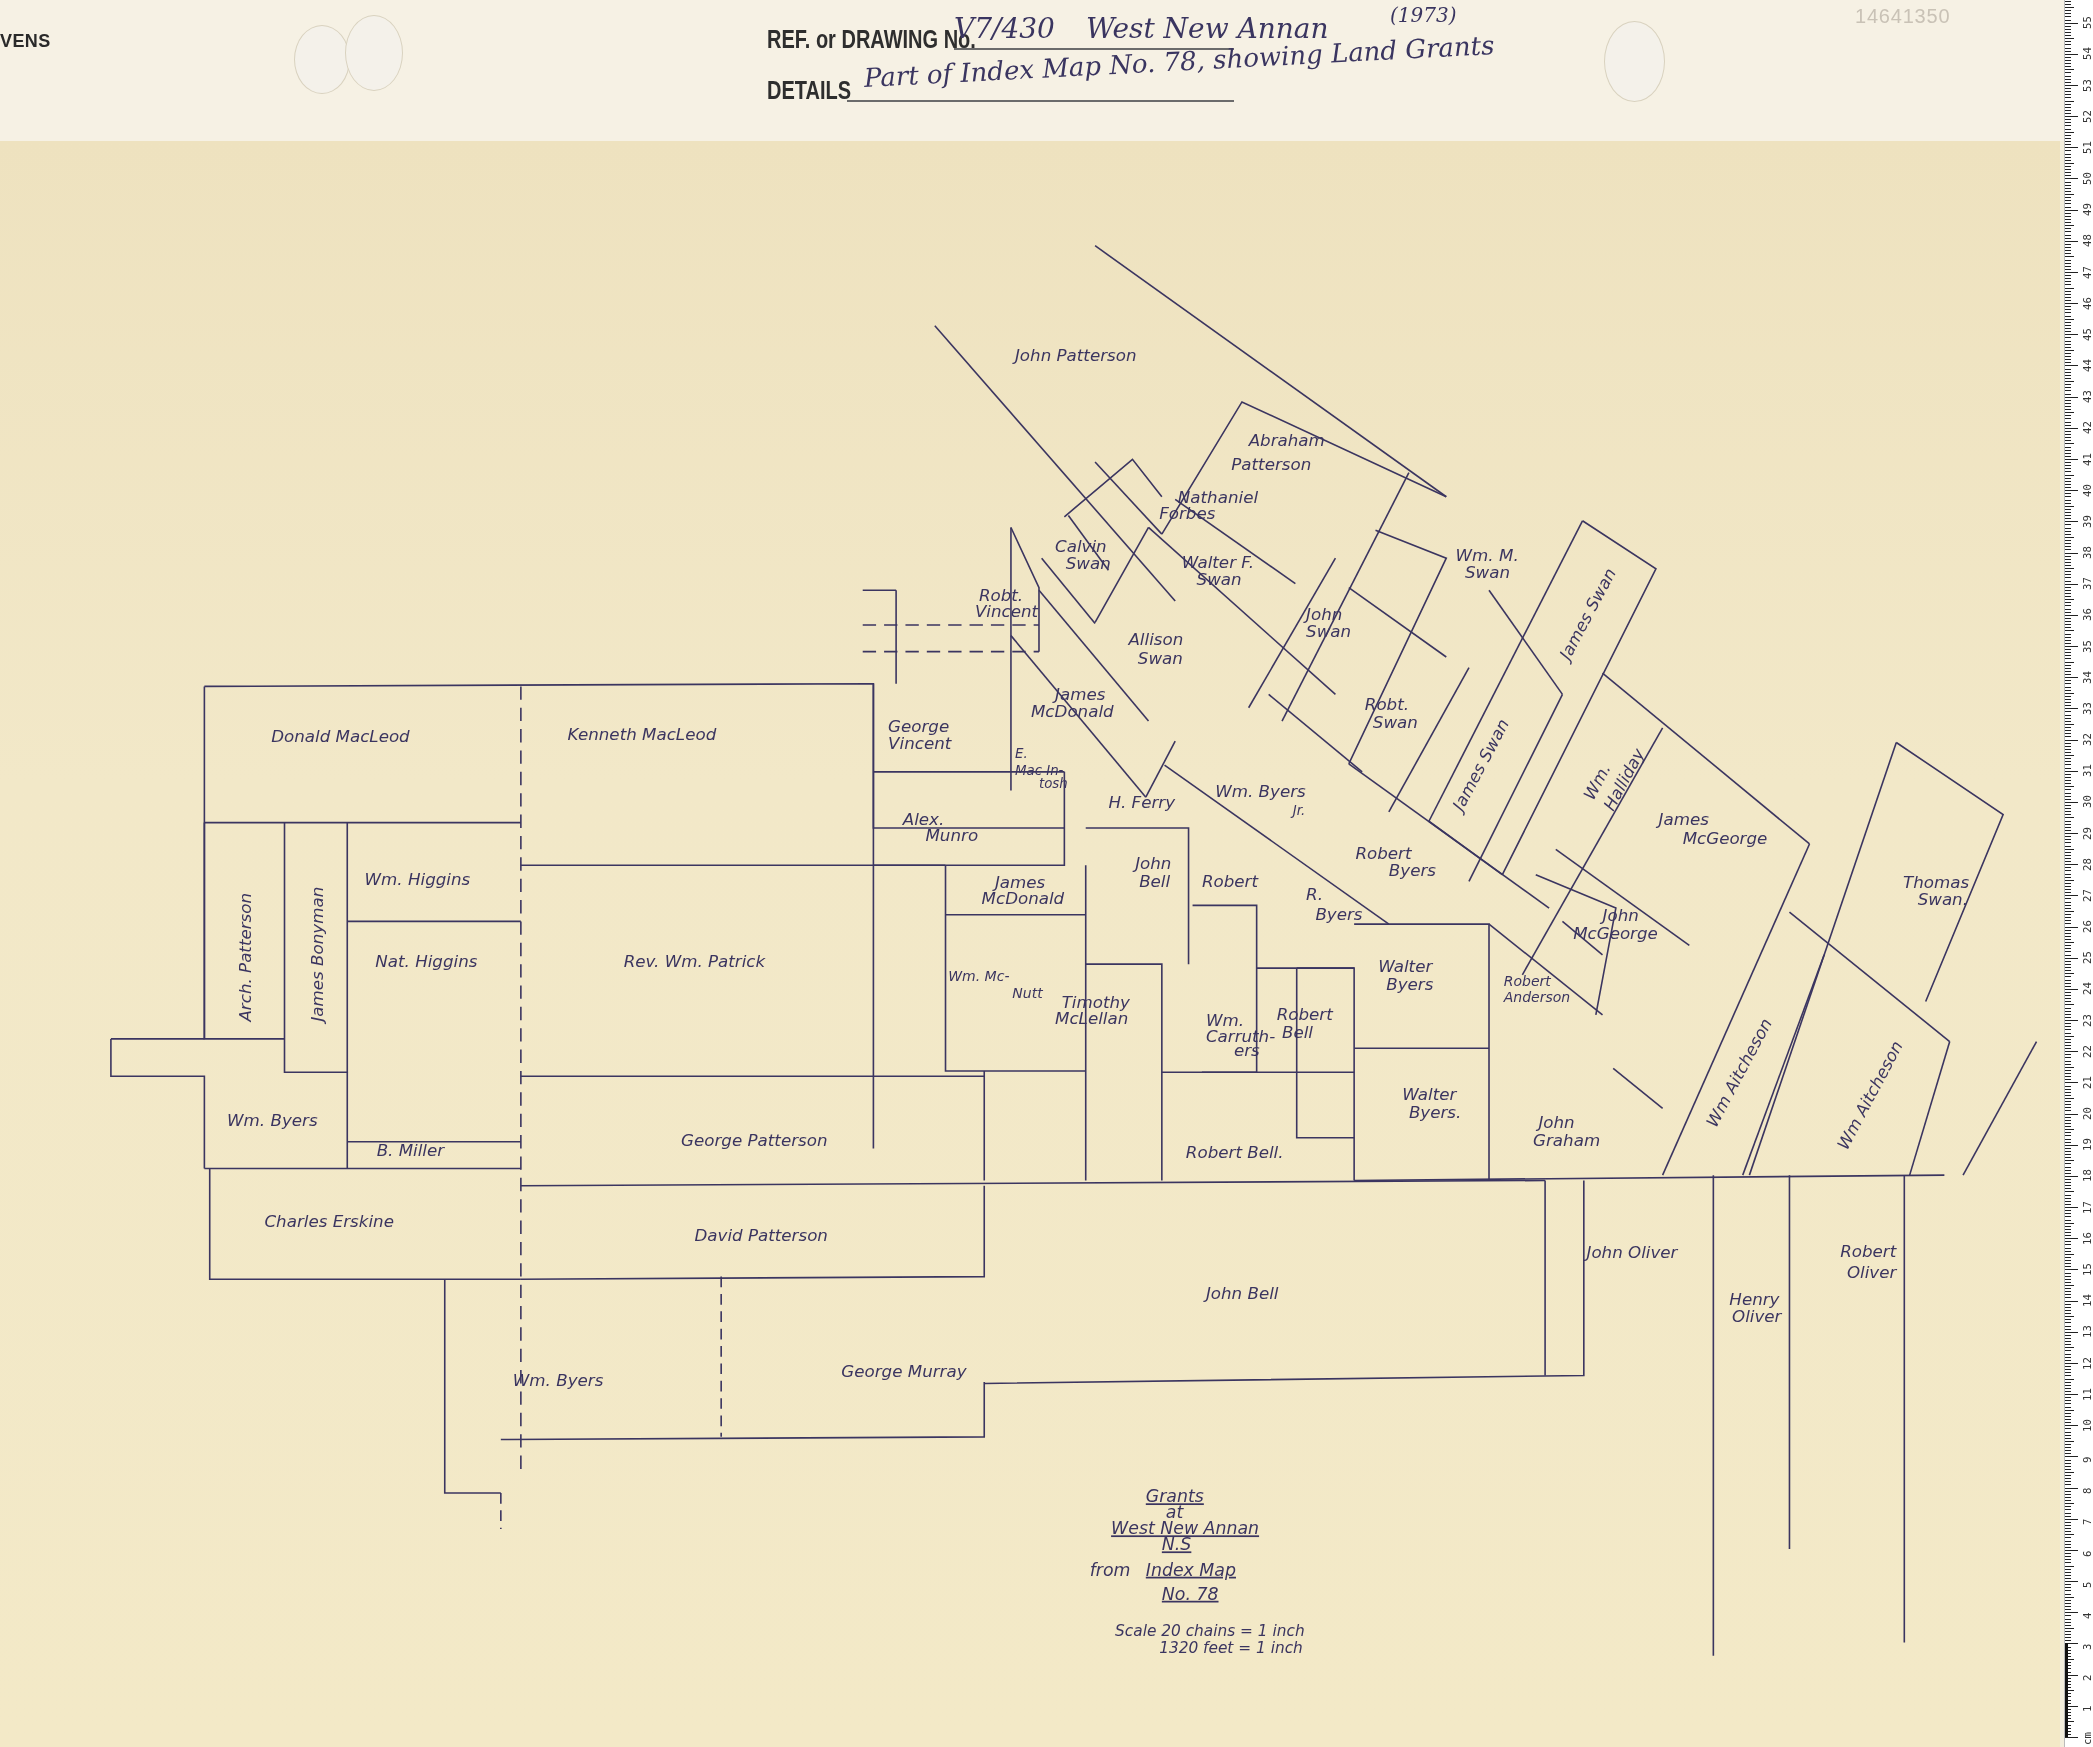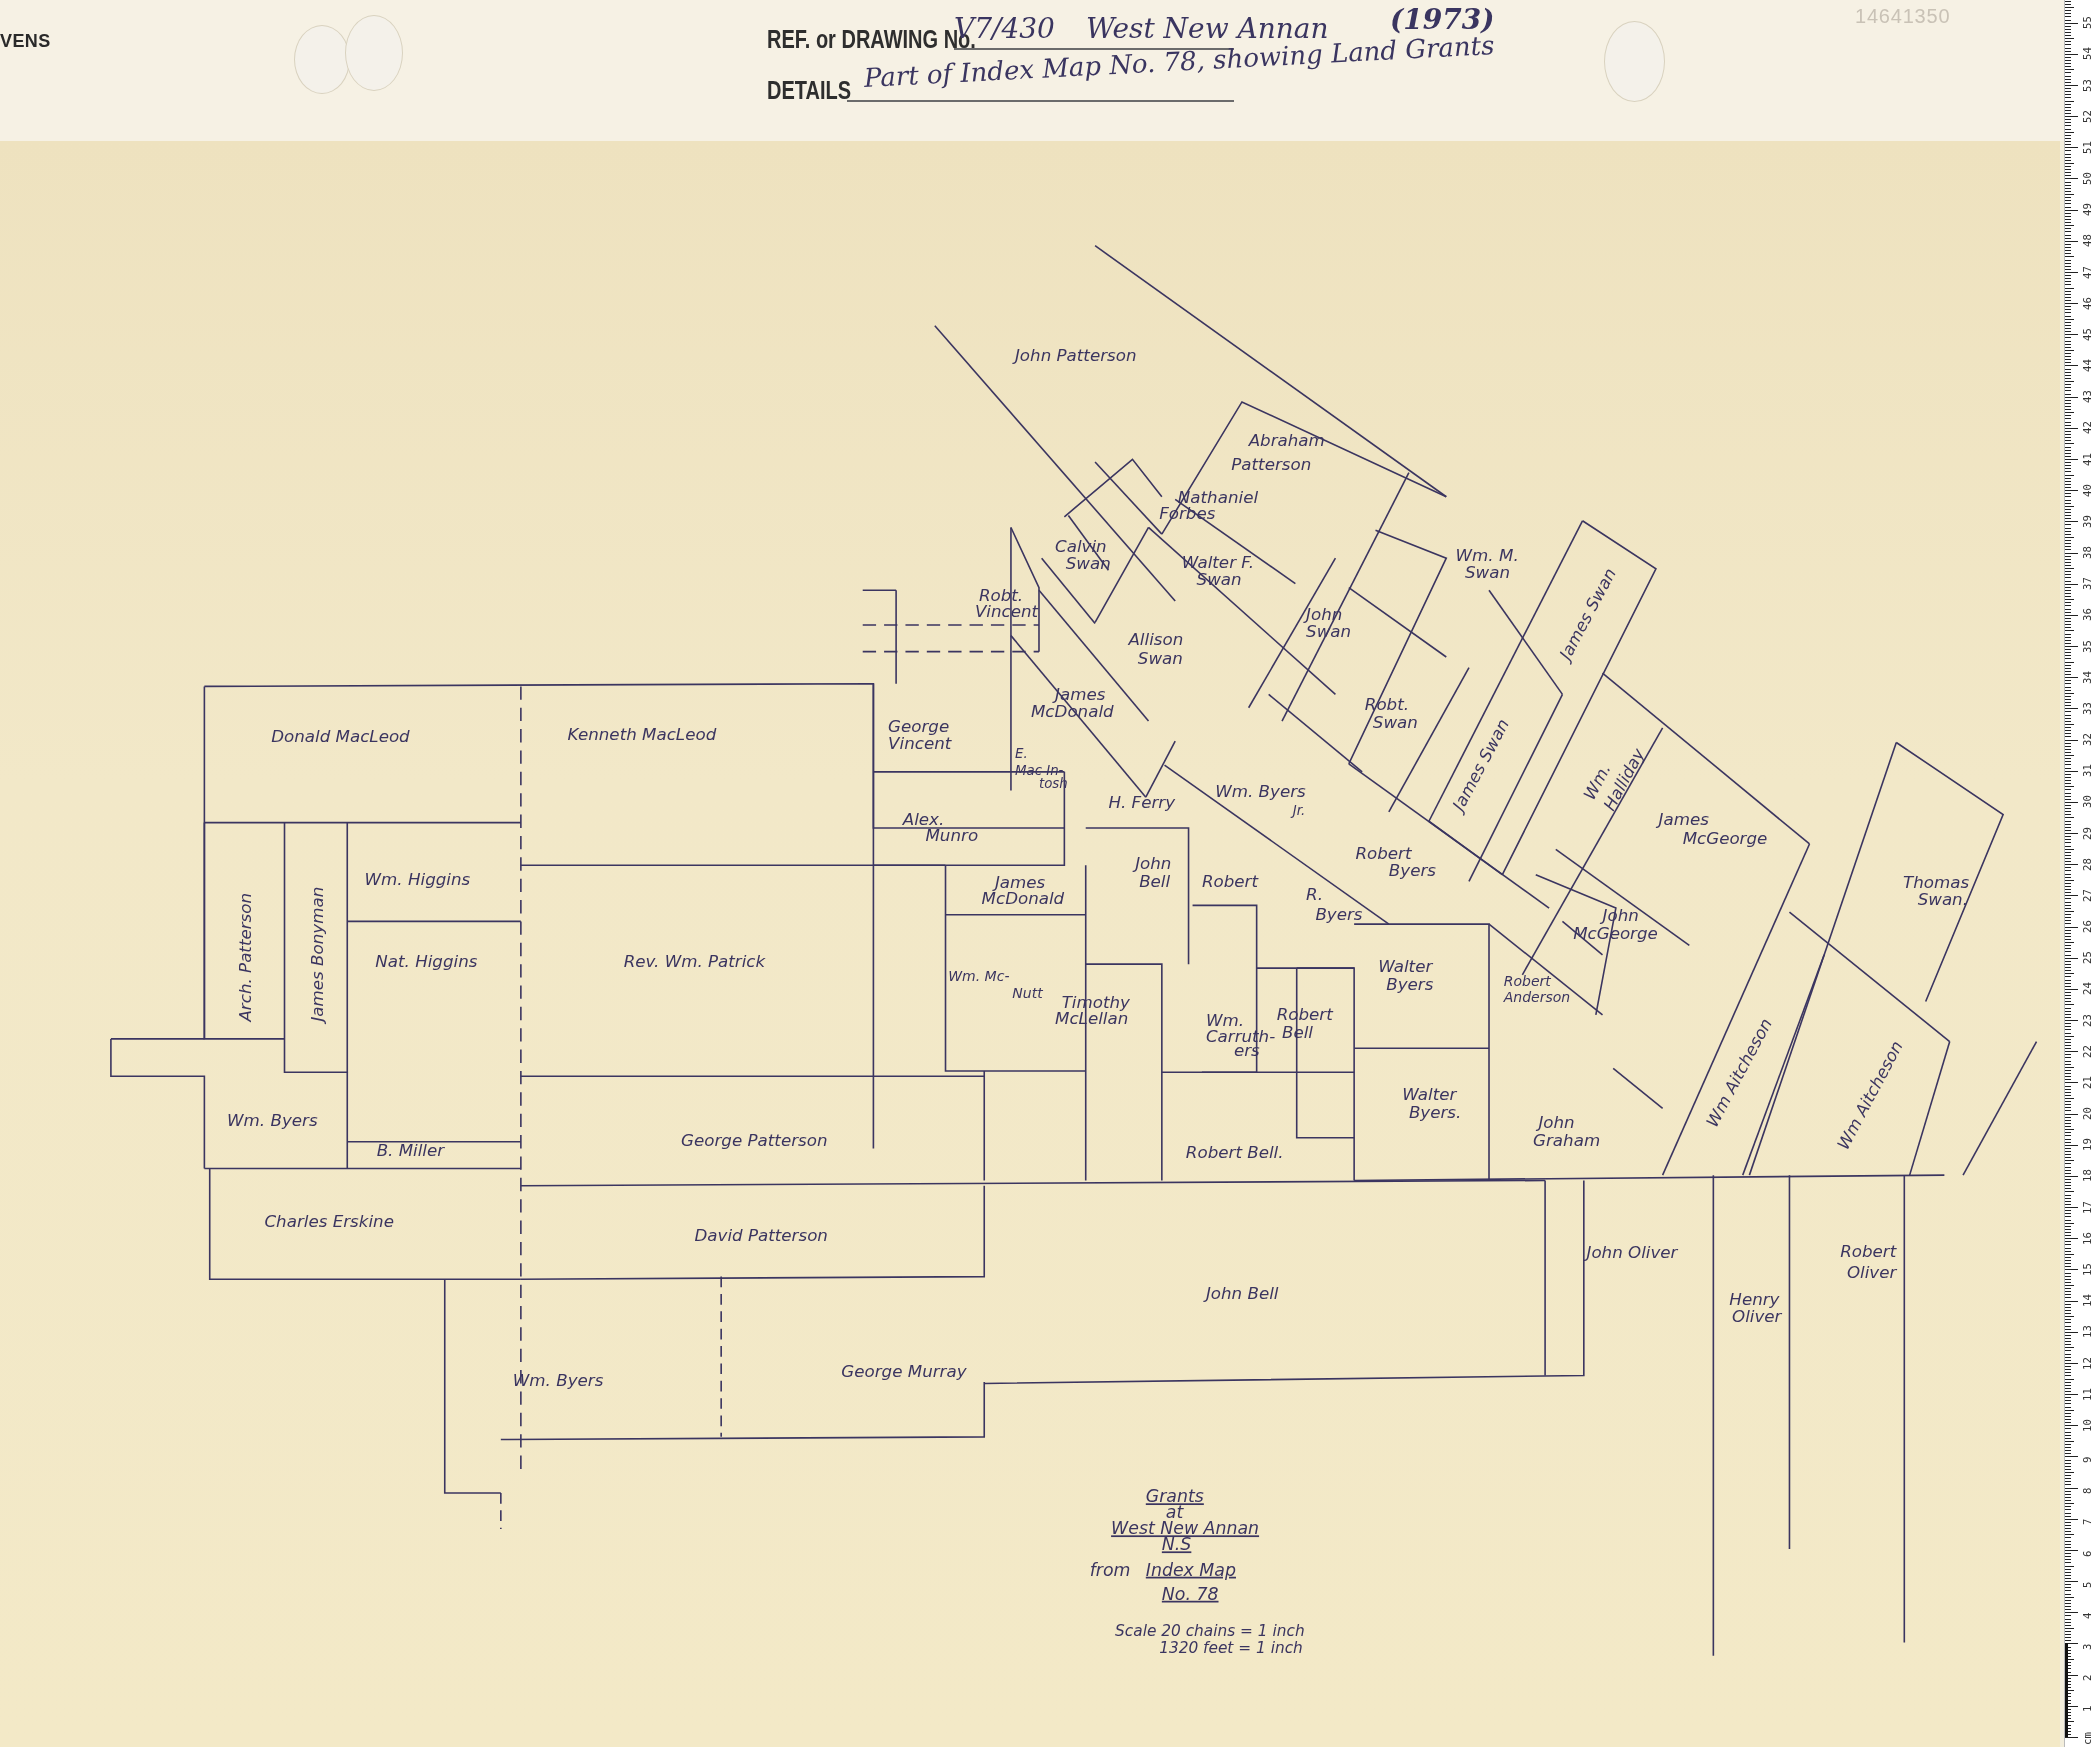--- a/index.html
+++ b/index.html
@@ -31,21 +31,21 @@
   <div class="hole" style="left:294px;top:25px;width:54px;height:67px;"></div>
   <div class="hole" style="left:345px;top:15px;width:56px;height:74px;"></div>
   <div class="hole" style="left:1604px;top:21.4px;width:59px;height:79px;"></div>
 
   <div class="brand">VENS</div>
 
   <div class="ref-label" style="left:767px;top:25px;font-size:25px;">REF. or DRAWING No.</div>
   <div class="uline" style="left:954px;top:48px;width:280px;"></div>
   <div class="hand" style="left:954px;top:11.5px;font-size:28px;">V7/430</div>
   <div class="hand" style="left:1086px;top:11.5px;font-size:28px;">West New Annan</div>
-  <div class="hand" style="left:1390px;top:3.3px;font-size:28px;font-weight:bold;">(1973)</div>
+  <div class="hand" style="left:1390px;top:3.3px;font-size:20px;">(1973)</div>
 
   <div class="ref-label" style="left:767px;top:76px;font-size:25px;">DETAILS</div>
   <div class="uline" style="left:847px;top:100px;width:387px;"></div>
   <div class="hand" style="left:864px;top:63px;font-size:26px;transform:rotate(-3deg);transform-origin:left;">Part of Index Map No. 78, showing Land Grants</div>
 
   <div class="accession">14641350</div>
 
   <div class="ruler" id="ruler">
       <div class="tick" style="top: 1737px; width: 13px;"></div>
       <div class="tick" style="top: 1734px; width: 5.8px;"></div>

